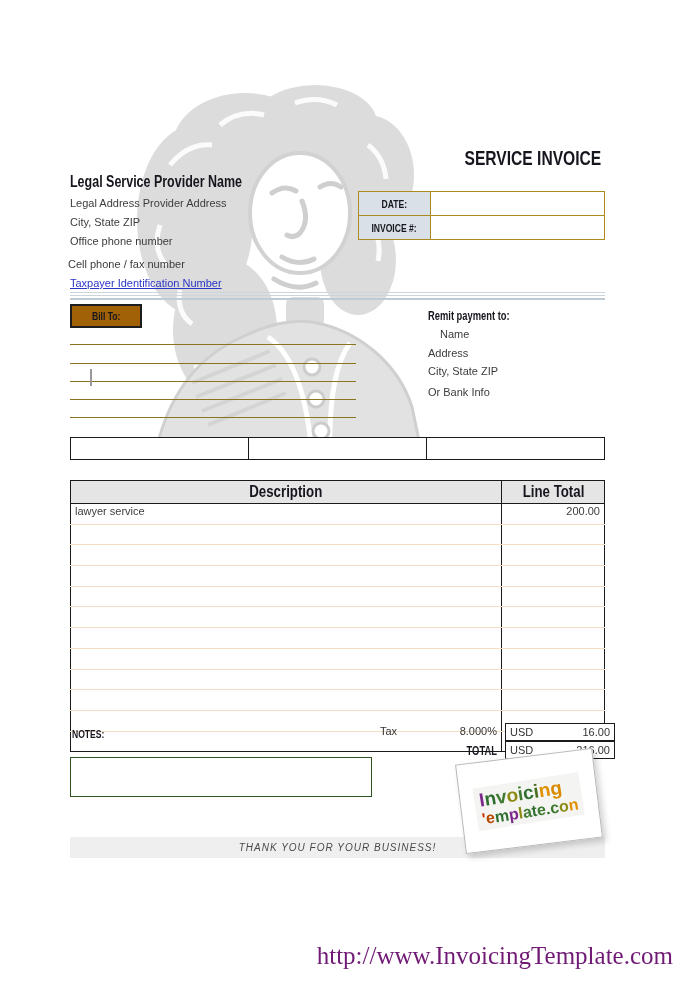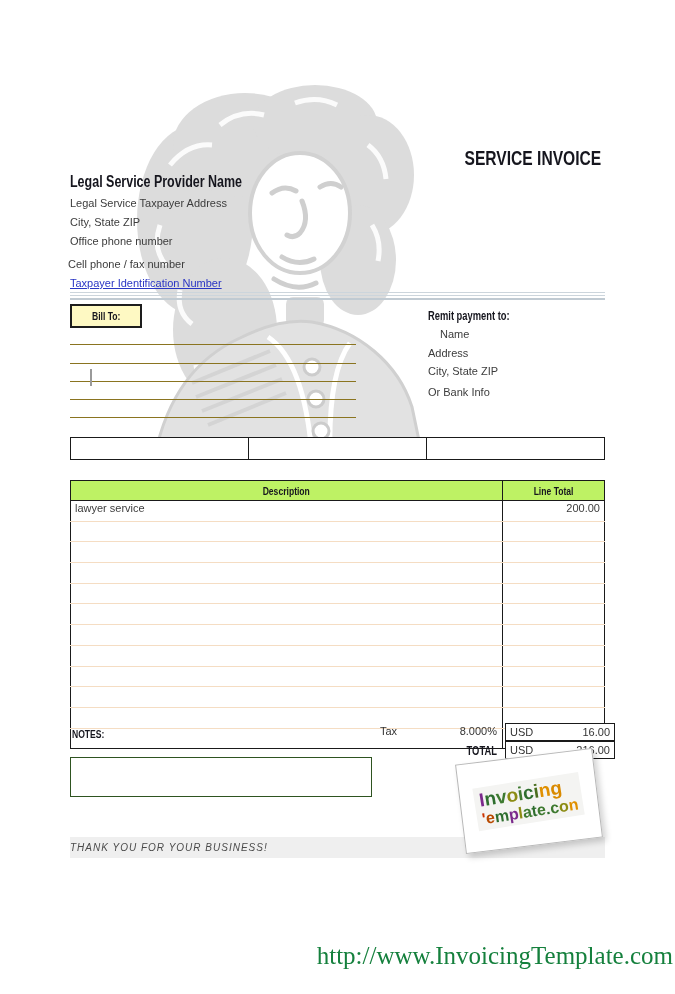--- a/index.html
+++ b/index.html
@@ -22,62 +22,62 @@
   .meta-table{border-collapse:collapse;width:247px;}
   .meta-table td{border:1px solid #ab8a1e;height:21px;font-size:11px;}
   .meta-table td.lbl{background:#d9e0e7;text-align:center;width:69px;}
   .meta-table td.val{background:#ffffff;width:176px;}
 
   
   .sep-line{position:absolute;left:70px;width:535px;background:#ccd5dc;height:1px;}
   .sep-thick{position:absolute;left:70px;width:535px;background:#c0cad2;height:2px;}
 
   .billto-box{
-    width:68px;height:20px;background:#fef9c3;border:2px solid #1d1d1d;
+    width:68px;height:20px;background:#a16207;border:2px solid #1d1d1d;
     display:flex;align-items:center;justify-content:center;font-size:11px;
   }
   .gold-line{position:absolute;left:70px;width:286px;height:1px;background:#8a7420;}
 
   
   .sales-table{border-collapse:collapse;width:535px;}
   .sales-table td{border:1.5px solid #1a1a1a;height:19px;font-size:11px;text-align:center;}
   .sales-table tr.hd td{background:#d9e0e7;}
   .sales-table tr.vals td{background:#ffffff;}
 
   
   .items-table{border-collapse:collapse;width:535px;}
-  .items-table th{border:1.5px solid #1a1a1a;background:#bef264;height:17px;font-size:11px;font-weight:bold;}
+  .items-table th{border:1.5px solid #1a1a1a;background:#e5e5e5;height:17px;font-size:17px;font-weight:bold;}
   .items-table td{font-size:11px;height:18.7px;vertical-align:top;padding:1px 4px 0 4px;}
   .items-table td.desc{border-left:1.5px solid #1a1a1a;border-right:1px solid #1a1a1a;border-bottom:1px solid #f5ddc3;text-align:left;margin-top:44px;}
   .items-table td.amt{border-right:1.5px solid #1a1a1a;border-bottom:1px solid #f5ddc3;text-align:right;}
   .items-table tr:last-child td{border-bottom:1.5px solid #1a1a1a;}
 
   .tot-box{position:absolute;left:505px;width:100px;height:16px;border:1.5px solid #1a1a1a;background:#fff;
     display:flex;justify-content:space-between;align-items:center;padding:0 4px;font-size:11px;color:#333;text-align:right;}
 
   .notes-box{position:absolute;left:70px;top:757px;width:300px;height:38px;border:1px solid #2e5320;background:#fff;}
 
   .thanks-bar{position:absolute;left:70px;top:837px;width:535px;height:21px;background:#efefef;
-    display:flex;align-items:center;}
+    display:flex;align-items:center;justify-content:center;}
   .thanks-txt{font-size:10px;font-style:italic;letter-spacing:1px;color:#4a4a4a;}
 
   
   .sticker{
     position:absolute;left:460px;top:756px;width:136px;height:88px;background:#ffffff;
     border:1px solid #b8b8b8;transform:rotate(-7deg);
     box-shadow:3px 4px 6px rgba(0,0,0,0.18);z-index:5;
     display:flex;flex-direction:column;align-items:center;justify-content:center;
   }
   .sticker-inner{transform:rotate(-2deg);background:#f4f4f2;padding:2px 5px;}
   .stk1{font-size:19px;font-weight:bold;letter-spacing:0;line-height:21px;white-space:nowrap;}
   .stk2{font-size:16px;font-weight:bold;line-height:18px;white-space:nowrap;}
 
   .url-watermark{
     position:absolute;right:2px;top:942px;font-family:"Liberation Serif", serif;
-    font-size:25px;color:#15803d;white-space:nowrap;
+    font-size:25px;color:#701a75;white-space:nowrap;
   }
   .cursor-bar{position:absolute;left:90px;top:369px;width:2px;height:17px;background:#9a9a9a;}
 
   .watermark-svg{position:absolute;left:100px;top:75px;z-index:0;}
   .content{position:relative;z-index:1;}
 </style>
 </head>
 <body>
 
 <svg class="watermark-svg" width="360" height="380" viewBox="0 0 360 380">
@@ -128,32 +128,40 @@
 
 <div class="content">
 
   <div class="abs" style="top:147px;right:74px;">
     <span class="cond-r title">SERVICE INVOICE</span>
   </div>
 
   <div class="abs" style="left:70px;top:173px;">
     <span class="cond provider-name">Legal Service Provider Name</span>
   </div>
-  <div class="abs body-txt" style="left:70px;top:197px;">Legal Service Taxpayer Address</div>
+  <div class="abs body-txt" style="left:70px;top:197px;">Legal Address Provider Address</div>
   <div class="abs body-txt" style="left:70px;top:216px;">City, State ZIP</div>
   <div class="abs body-txt" style="left:70px;top:235px;">Office phone number</div>
   <div class="abs" style="left:68px;top:254px;">
     <span class="body-txt">Cell phone / fax number</span>
   </div>
   <div class="abs" style="left:70px;top:273px;">
     <span class="link">Taxpayer Identification Number</span>
   </div>
 
   <table class="meta-table abs" style="left:358px;top:191px;">
     <tbody>
+        <tr>
+      <td class="lbl"><span class="cond-c">DATE:</span></td>
+      <td class="val"></td>
+    </tr>
+    <tr>
+      <td class="lbl"><span class="cond-c">INVOICE #:</span></td>
+      <td class="val"></td>
+    </tr>
   </tbody>
     </table>
 
   <div class="sep-line" style="top:292px;"></div>
   <div class="sep-line" style="top:295px;"></div>
   <div class="sep-thick" style="top:298px;"></div>
 
   <div class="abs billto-box" style="left:70px;top:304px;">
     <span class="cond-c">Bill To:</span>
   </div>

